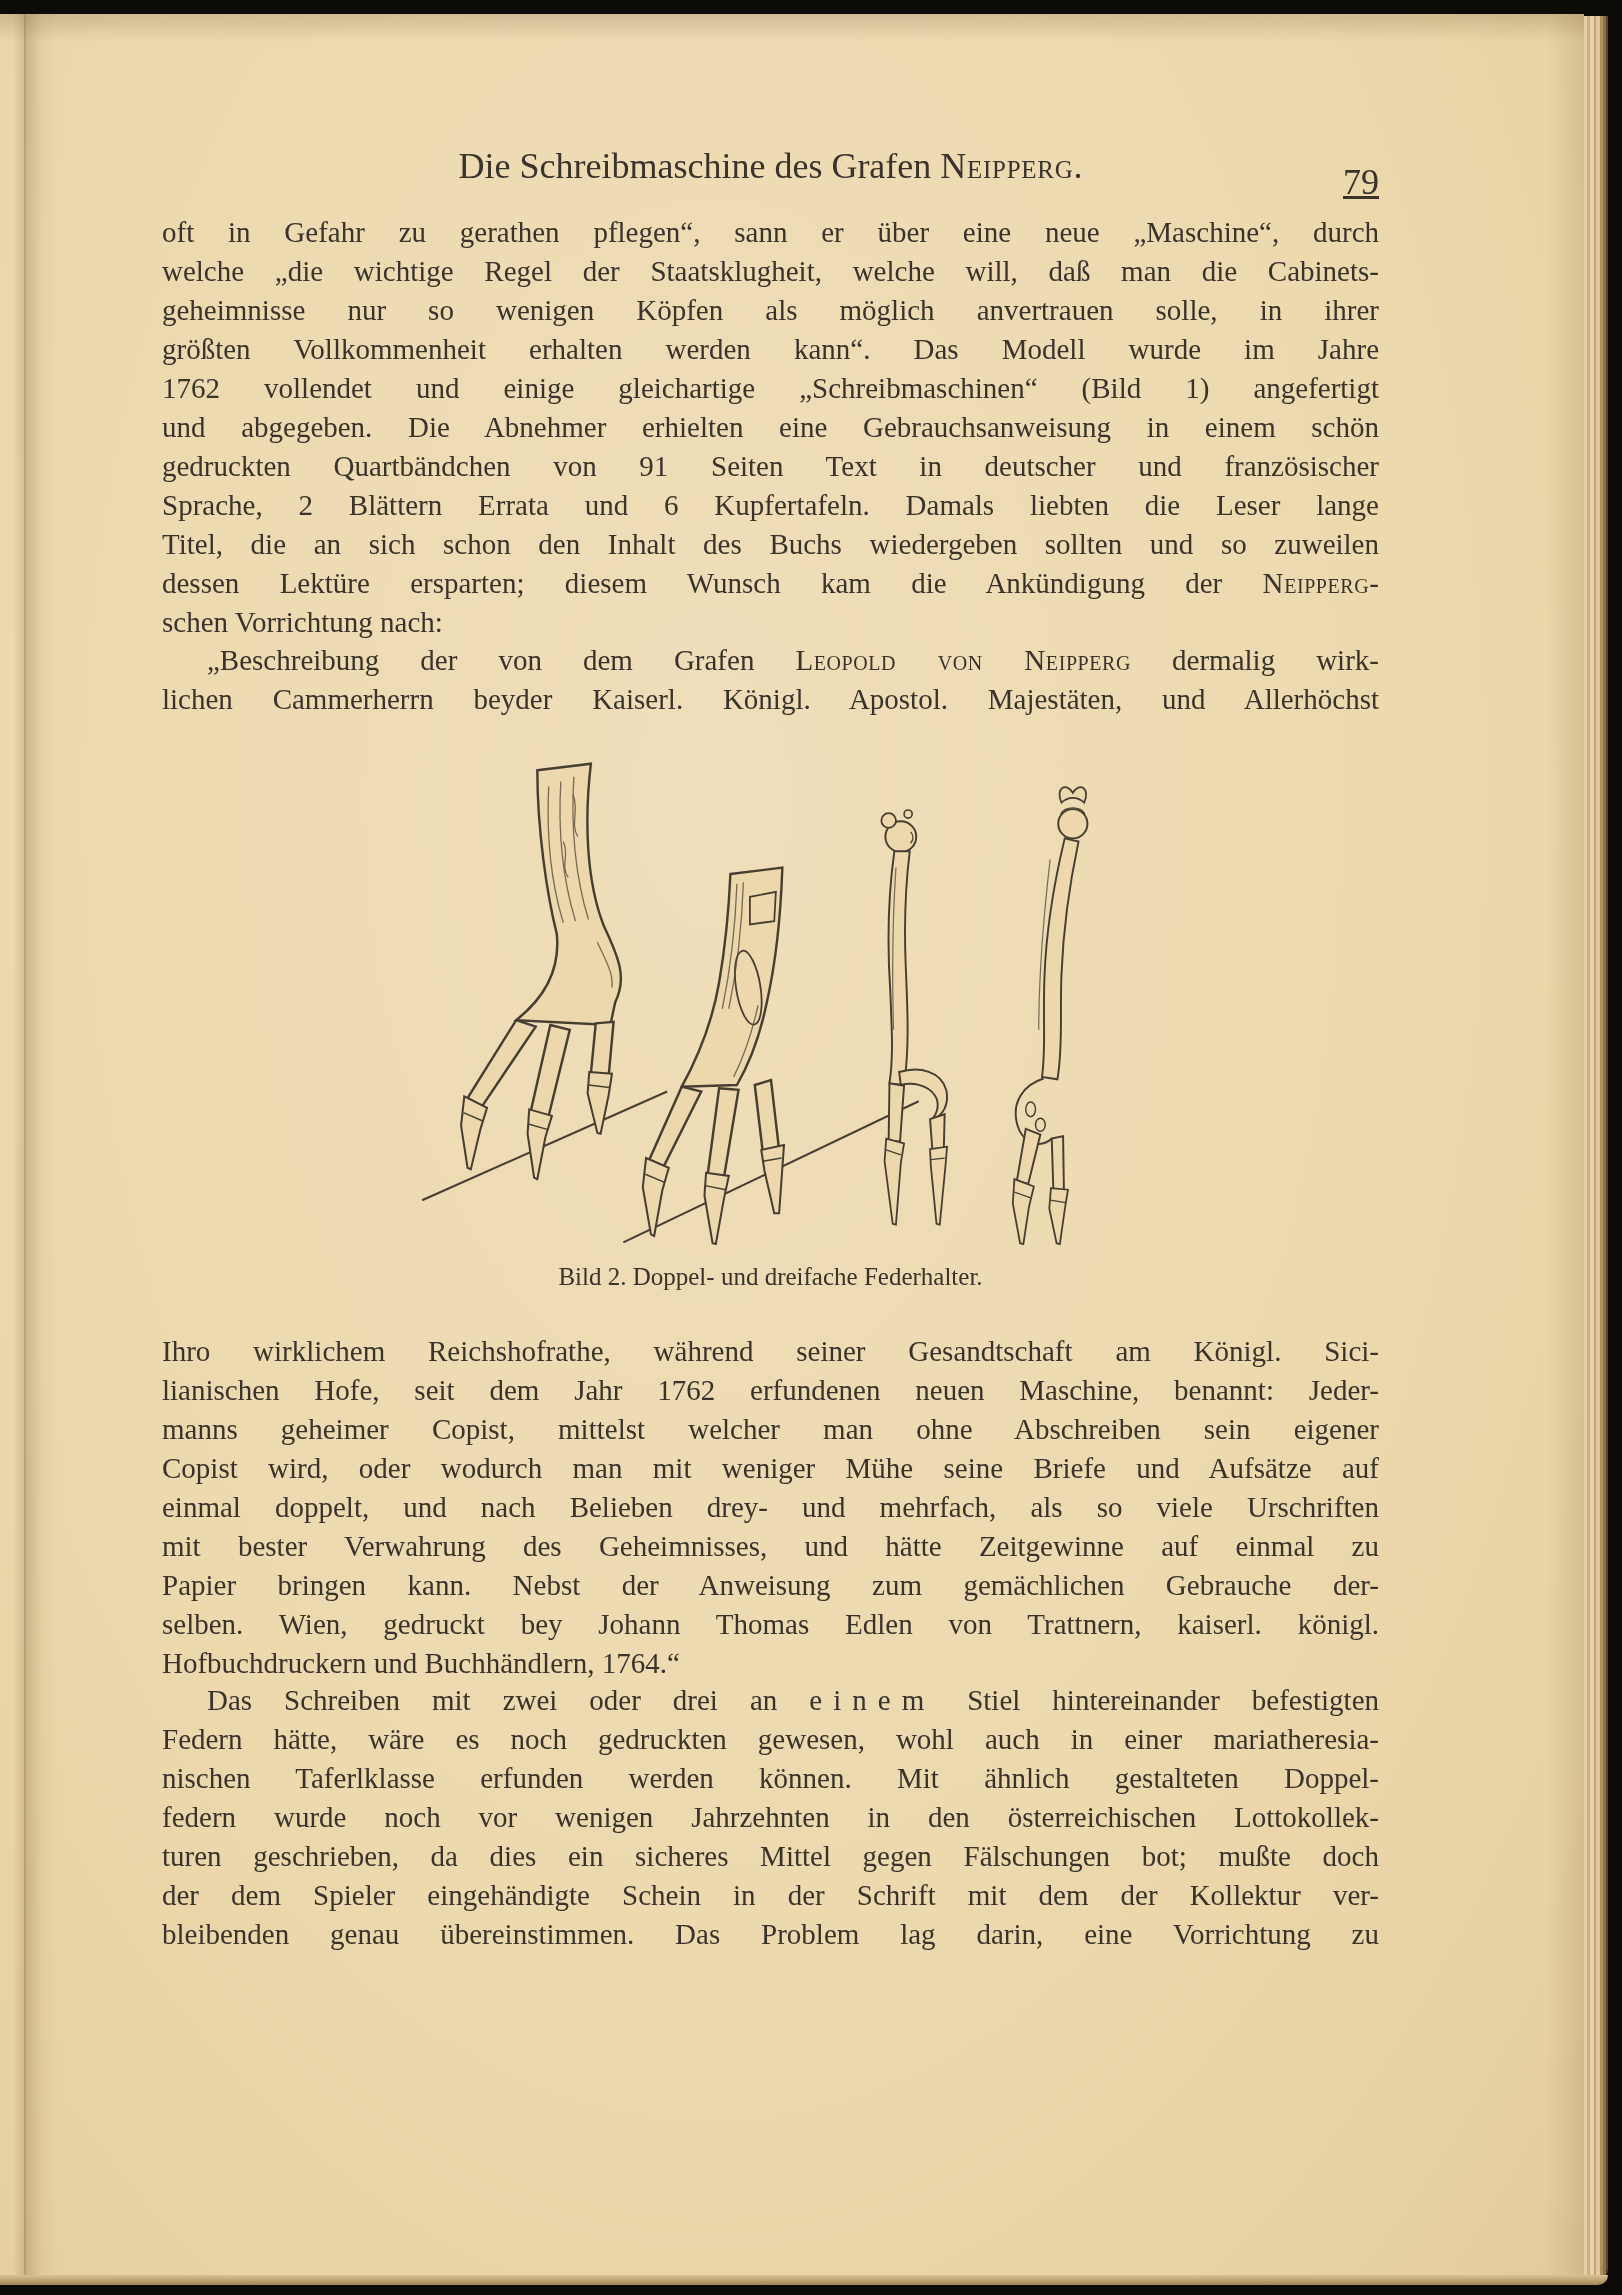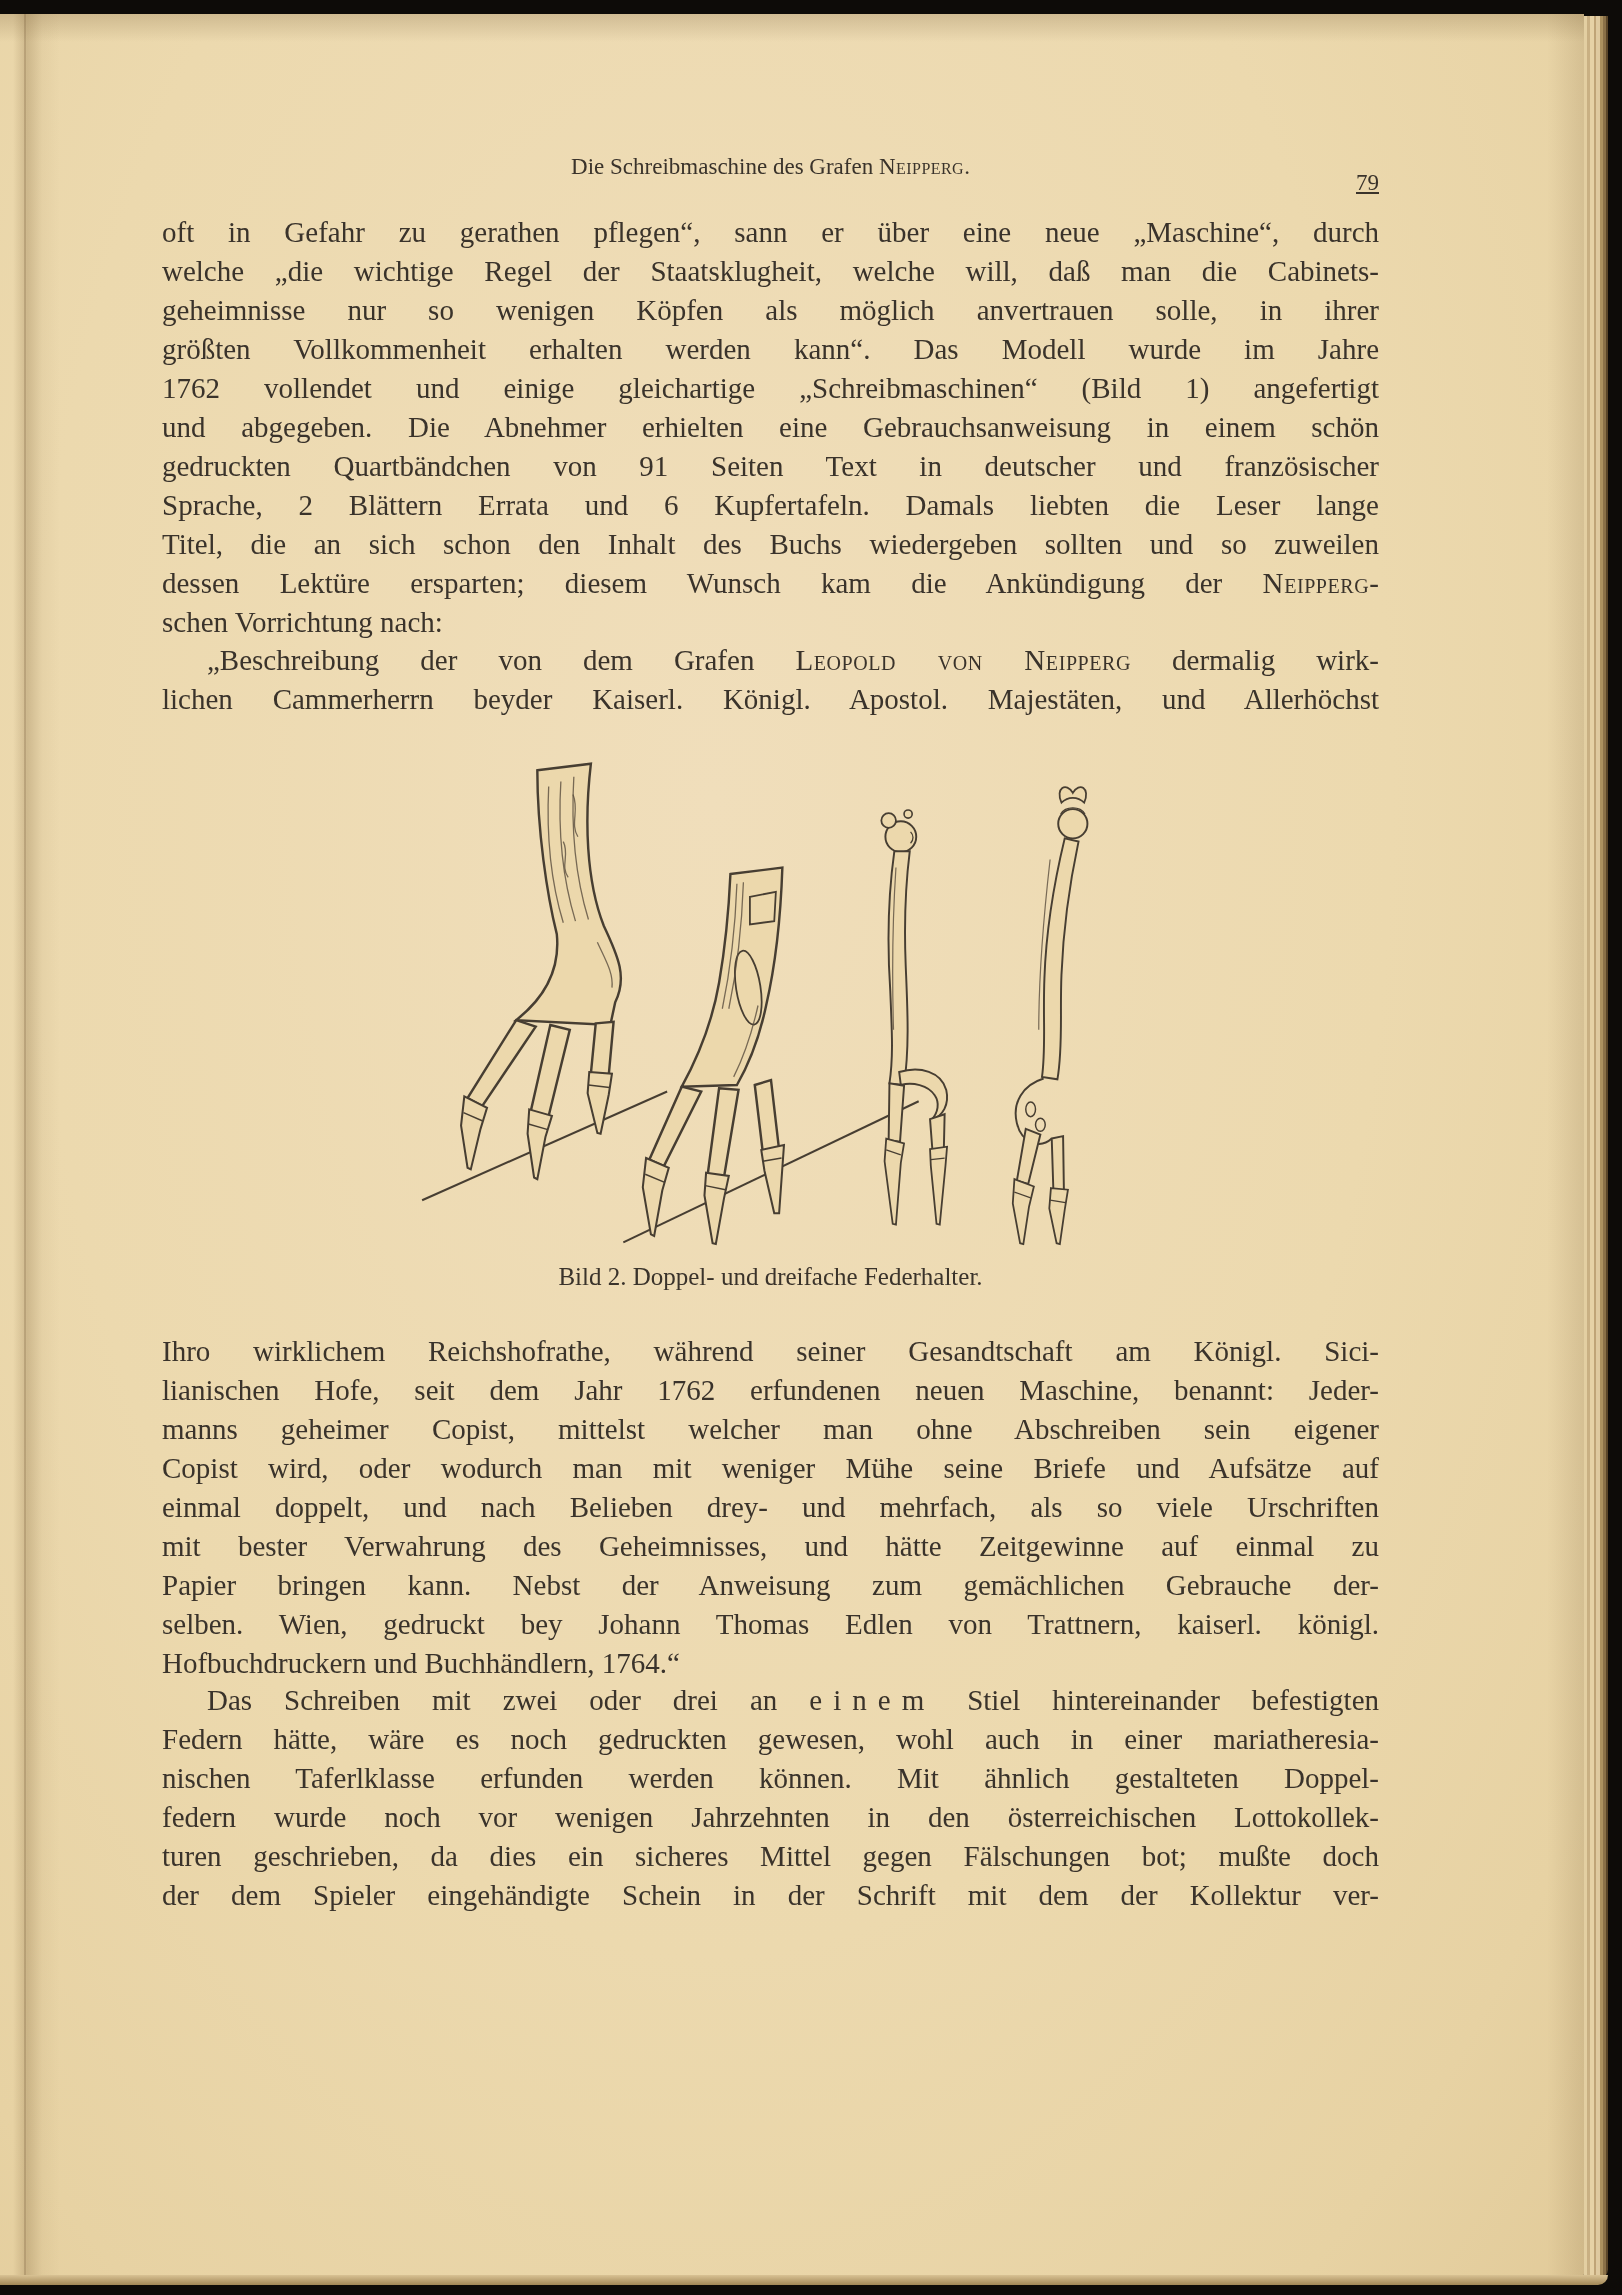--- a/index.html
+++ b/index.html
@@ -28,21 +28,21 @@
   .edge-stack{
     position:absolute;left:1584px;top:16px;width:24px;height:2263px;z-index:2;
     background:linear-gradient(90deg,#e3cfa2 0 3.2px,#c9b083 3.2px 5.7px,#e6d2a6 5.7px 9.7px,#bfa477 9.7px 12px,#dfcaa0 12px 16px,#ab915f 16px 19.5px,#8a7148 19.5px 22px,#5a4629 22px 24px);
     border-radius:0 0 9.7px 0;
   }
   .edge-bottom{
     position:absolute;left:0;top:2275px;width:1608px;height:9.7px;z-index:2;
     background:linear-gradient(180deg,#d9c294,#a18756);
     border-radius:0 0 11.4px 0;
   }
-  .header{position:absolute;left:162px;top:148px;width:1217px;height:37px;color:#3a332b;font-size:23px;line-height:37px;z-index:3;}
+  .header{position:absolute;left:162px;top:148px;width:1217px;height:37px;color:#3a332b;font-size:36px;line-height:37px;z-index:3;}
   .header-title{width:100%;text-align:center;}
   .page-number{position:absolute;right:0;top:16px;text-decoration:underline;}
   .para{position:absolute;left:162px;width:1217px;color:#3a332b;font-size:29px;line-height:39px;z-index:3;}
   .line{text-align:justify;text-align-last:justify;}
   .line.nofill{text-align-last:auto;}
   .line.indent{text-indent:45px;}
   .sc{font-variant:small-caps;letter-spacing:.02em;}
   .sp{letter-spacing:.38em;}
   #para-1{top:213px;}
   #para-2{top:641px;}
@@ -175,19 +175,20 @@
       <div class="line"><span>selben. Wien, gedruckt bey Johann Thomas Edlen von Trattnern, kaiserl. königl.</span></div>
       <div class="line nofill"><span>Hofbuchdruckern und Buchhändlern, 1764.“</span></div>
     </div>
   <div class="para" id="para-4">
       <div class="line indent"><span>Das Schreiben mit zwei oder drei an </span><span class="sp">einem</span><span> Stiel hintereinander befestigten</span></div>
       <div class="line"><span>Federn hätte, wäre es noch gedruckten gewesen, wohl auch in einer mariatheresia-</span></div>
       <div class="line"><span>nischen Taferlklasse erfunden werden können. Mit ähnlich gestalteten Doppel-</span></div>
       <div class="line"><span>federn wurde noch vor wenigen Jahrzehnten in den österreichischen Lottokollek-</span></div>
       <div class="line"><span>turen geschrieben, da dies ein sicheres Mittel gegen Fälschungen bot; mußte doch</span></div>
       <div class="line"><span>der dem Spieler eingehändigte Schein in der Schrift mit dem der Kollektur ver-</span></div>
+      <div class="line"><span>bleibenden genau übereinstimmen. Das Problem lag darin, eine Vorrichtung zu</span></div>
     </div>
 </div>
 
 <div class="edge-stack"></div>
 <div class="edge-bottom"></div>
 <div class="photo-top"></div>
 
 
 </body></html>

